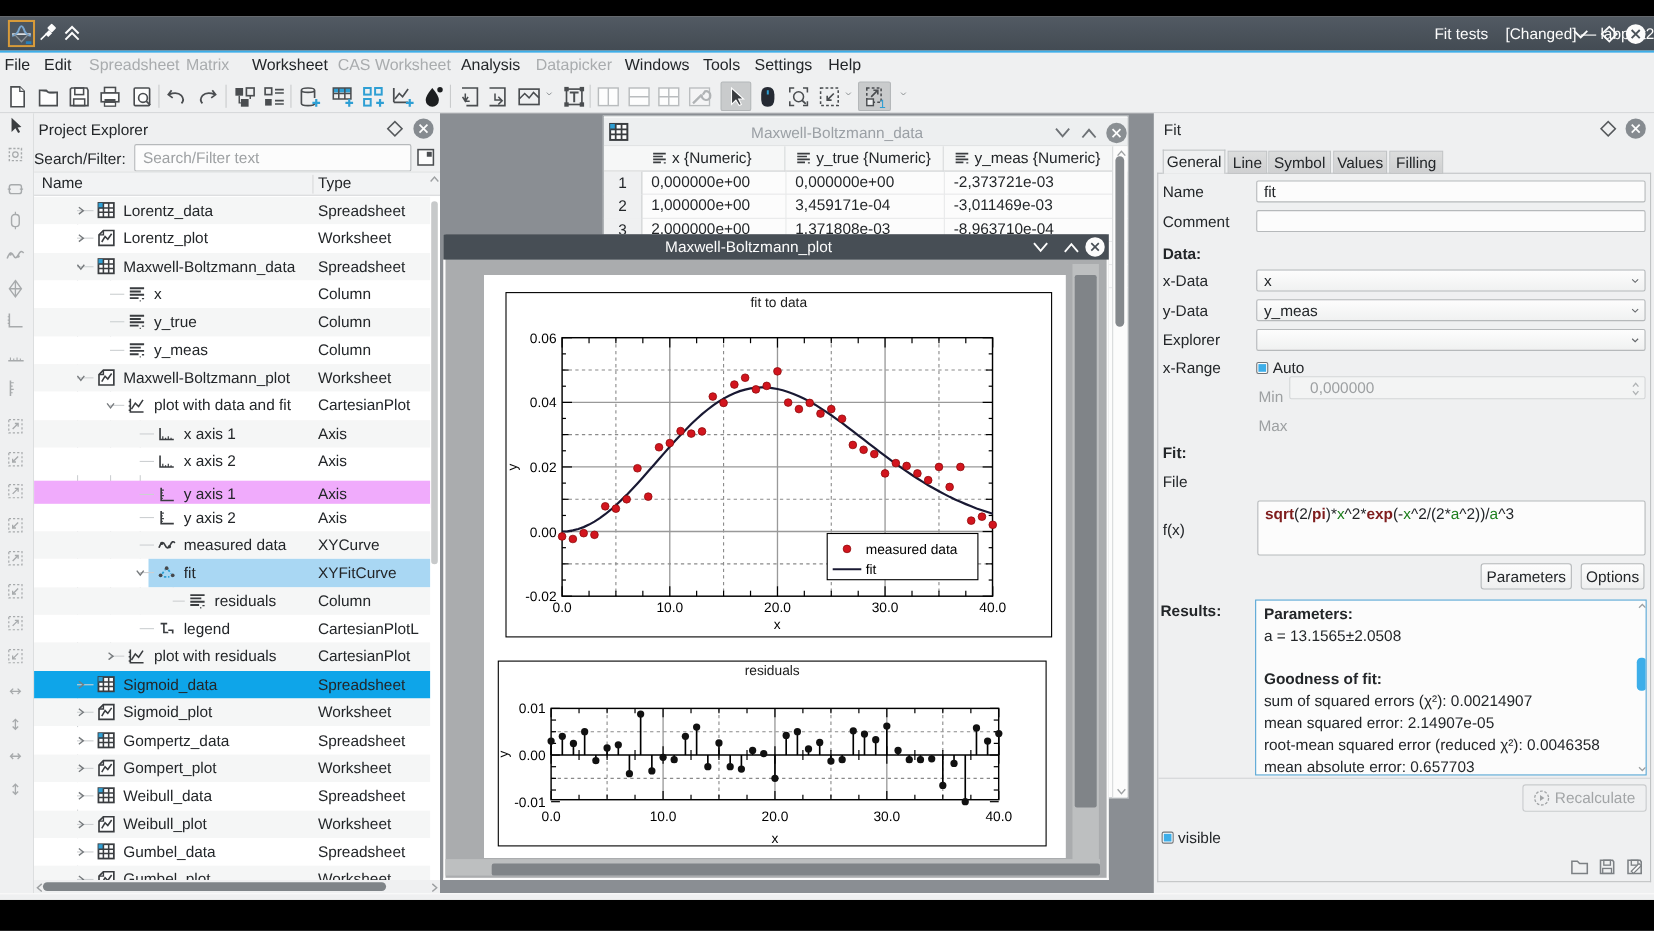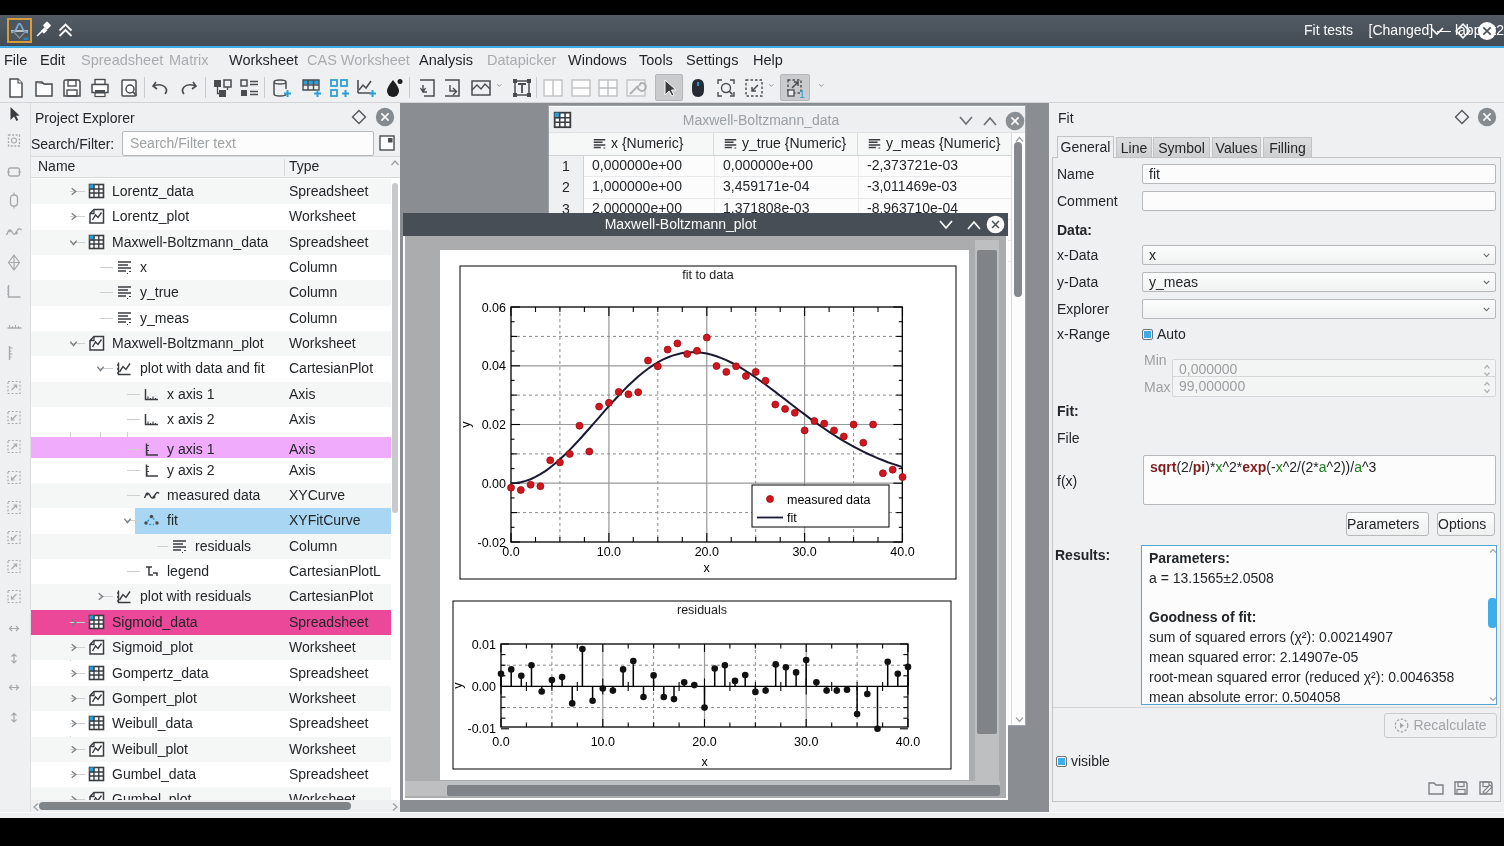--- a/index.html
+++ b/index.html
@@ -16,21 +16,21 @@
 #projdock{position:absolute;left:31px;top:0;width:369px;height:709px;background:#eff0f1}
 #mdi{position:absolute;left:400px;top:0;width:649px;height:709px;background:#8a8e93;overflow:hidden}
 #fitdock{position:absolute;left:1049px;top:0;width:455px;height:709px;background:#eff0f1}
 #bottomstrip{position:absolute;left:0;top:797px;width:1504px;height:6px;background:#eff0f1;border-top:1px solid #fbfbfb}
 .abs{position:absolute}
 .lbl{position:absolute;font-size:14px;color:#232629}
 .field{position:absolute;background:#fcfcfc;border:1px solid #b6b9bb;border-radius:2px;font-size:14px;color:#232629}
 .combo{position:absolute;background:linear-gradient(#fdfdfd,#f0f1f1);border:1px solid #b6b9bb;border-radius:2px;font-size:14px;color:#232629}
 .combo .car{position:absolute;right:5px;top:50%;margin-top:-2px;width:7px;height:5px}
 .dfield{position:absolute;background:#f3f4f4;border:1px solid #d4d6d7;border-radius:2px;font-size:14px;color:#9da0a2}
-.btn{position:absolute;background:linear-gradient(#fdfdfd,#eeefef);border:1px solid #b6b9bb;border-radius:3px;font-size:14px;color:#232629;}
+.btn{position:absolute;background:linear-gradient(#fdfdfd,#eeefef);border:1px solid #b6b9bb;border-radius:3px;font-size:14px;color:#232629;text-align:center}
 .bold{font-weight:bold}
 .ckb{position:absolute;width:11px;height:11px;border:1px solid #707478;border-radius:2px;background:#fcfcfc}
 .ckb i{position:absolute;left:1px;top:1px;width:7px;height:7px;background:#3daee9}
 .treerow{position:absolute;left:0;width:360px;height:26px;font-size:14px;color:#232629}
 .trname{position:absolute;top:4px;white-space:nowrap}
 .trtype{position:absolute;left:258px;top:4px;white-space:nowrap}
 .exp{position:absolute;top:8px;width:9px;height:9px}
 </style></head>
 <body>
 <div id="app">
@@ -508,21 +508,21 @@
 <svg class="exp" style="left:65px" width="10" height="10" viewBox="0 0 10 10">
               <path d="M3 1.5 L7.5 5 L3 8.5" fill="none" stroke="#777b7e" stroke-width="1.4"></path>
             </svg>
 <svg class="abs" style="left:85px;top:4px" width="17" height="17" viewBox="0 0 17 17">
               <path d="M2.5 2.5 L2.5 14.5 L14.5 14.5 M2.5 5 L1 5 M2.5 9 L1 9 M2.5 13 L1 13" fill="none" stroke="#3a3d40" stroke-width="1.4"></path>
               <path d="M3.5 12 L7 6.5 L10 9.5 L14 3.5" fill="none" stroke="#3a3d40" stroke-width="1.4"></path>
             </svg>
 <span class="trname" style="left:109px">plot with residuals</span>
 <span class="trtype">CartesianPlot</span>
 </div>
-<div class="treerow" style="top:452.8px;height:25.35px;background:#ec4899">
+<div class="treerow" style="top:452.8px;height:25.35px;background:#0ea5e9">
 <div class="abs" style="left:39px;top:12px;width:15px;height:1px;background:#cdd0d2"></div>
 <svg class="exp" style="left:38px" width="10" height="10" viewBox="0 0 10 10">
               <path d="M3 1.5 L7.5 5 L3 8.5" fill="none" stroke="#777b7e" stroke-width="1.4"></path>
             </svg>
 <svg class="abs" style="left:57px;top:4px" width="17" height="17" viewBox="0 0 17 17">
               <rect x="1.5" y="1.5" width="14" height="13" fill="#fdfdfd" stroke="#3a3d40" stroke-width="1.6"></rect>
               <rect x="1.5" y="1.5" width="5" height="5" fill="#2e9fd4"></rect>
               <path d="M1.5 6 L15.5 6 M1.5 10 L15.5 10 M6 1.5 L6 14.5 M10.8 1.5 L10.8 14.5" stroke="#3a3d40" stroke-width="1.4"></path>
             </svg>
 <span class="trname" style="left:81px">Sigmoid_data</span>
@@ -1104,44 +1104,41 @@
           <svg class="car" width="9" height="6" viewBox="0 0 9 6">
             <path d="M1 1 L4.5 4.5 L8 1" fill="none" stroke="#63666a" stroke-width="1.3"></path>
           </svg>
         </div>
 <div class="lbl" style="left:8px;top:223px">x-Range</div>
 <div class="ckb" style="left:93px;top:226px">
           <i></i>
         </div>
 <div class="lbl" style="left:108px;top:223px">Auto</div>
 <div class="lbl" style="left:95px;top:249px;color:#9da0a2">Min</div>
-<div class="dfield" style="left:123px;top:256px;width:324px;height:21px;line-height:19px;padding-left:6px">0,000000<svg class="abs" style="right:4px;top:4px" width="8" height="13" viewBox="0 0 8 13">
+<div class="dfield" style="left:123px;top:239px;width:324px;height:21px;line-height:19px;padding-left:18px">0,000000<svg class="abs" style="right:4px;top:4px" width="8" height="13" viewBox="0 0 8 13">
             <path d="M1.5 4.5 L4 1.5 L6.5 4.5 M1.5 8.5 L4 11.5 L6.5 8.5" fill="none" stroke="#b0b3b5" stroke-width="1.2"></path>
           </svg></div>
 <div class="lbl" style="left:95px;top:276px;color:#9da0a2">Max</div>
-<div class="dfield" style="left:123px;top:273px;width:324px;height:21px;line-height:19px;padding-left:6px">99,000000<svg class="abs" style="right:4px;top:4px" width="8" height="13" viewBox="0 0 8 13">
-            <path d="M1.5 4.5 L4 1.5 L6.5 4.5 M1.5 8.5 L4 11.5 L6.5 8.5" fill="none" stroke="#b0b3b5" stroke-width="1.2"></path>
-          </svg></div>
 <div class="lbl bold" style="left:8px;top:300px">Fit:</div>
 <div class="lbl" style="left:8px;top:327px">File</div>
 <div class="lbl" style="left:8px;top:370px">f(x)</div>
 <div class="lbl" style="left:8px;top:144px"></div>
 <div class="field" style="left:94px;top:352px;width:353px;height:50px;padding:3px 0 0 6px"><span style="color:#7f1d1d;font-weight:bold">sqrt</span>(2/<span style="color:#7f1d1d;font-weight:bold">pi</span>)*<span style="color:#1d7f1d">x</span>^2*<span style="color:#7f1d1d;font-weight:bold">exp</span>(-<span style="color:#1d7f1d">x</span>^2/(2*<span style="color:#1d7f1d">a</span>^2))/<span style="color:#1d7f1d">a</span>^3</div>
 <div class="btn" style="left:297px;top:409px;width:83px;height:24px;line-height:22px">Parameters</div>
 <div class="btn" style="left:388px;top:409px;width:58px;height:24px;line-height:22px">Options</div>
 <div class="lbl bold" style="left:6px;top:444px">Results:</div>
 <div class="abs" style="left:92px;top:442px;width:356px;height:160px;background:#fcfcfc;border:1px solid #56a5d4;overflow:hidden;font-size:14px;color:#232629">
 <div class="abs bold" style="left:7px;top:4px;white-space:nowrap">Parameters:</div>
 <div class="abs" style="left:7px;top:24px;white-space:nowrap">a = 13.1565±2.0508</div>
 <div class="abs" style="left:7px;top:44px;white-space:nowrap"></div>
 <div class="abs bold" style="left:7px;top:63px;white-space:nowrap">Goodness of fit:</div>
 <div class="abs" style="left:7px;top:83px;white-space:nowrap">sum of squared errors (χ²): 0.00214907</div>
 <div class="abs" style="left:7px;top:103px;white-space:nowrap">mean squared error: 2.14907e-05</div>
 <div class="abs" style="left:7px;top:123px;white-space:nowrap">root-mean squared error (reduced χ²): 0.0046358</div>
-<div class="abs" style="left:7px;top:143px;white-space:nowrap">mean absolute error: 0.504058</div>
+<div class="abs" style="left:7px;top:143px;white-space:nowrap">mean absolute error: 0.657703</div>
 <div class="abs" style="left:346px;top:52px;width:9px;height:30px;background:#3daee9;border-radius:4px"></div>
 <svg class="abs" style="left:347px;top:2px" width="8" height="6" viewBox="0 0 8 6">
             <path d="M1 4.5 L4 1.5 L7 4.5" fill="none" stroke="#9da0a2" stroke-width="1.1"></path>
           </svg>
 <svg class="abs" style="left:347px;top:150px" width="8" height="6" viewBox="0 0 8 6">
             <path d="M1 1.5 L4 4.5 L7 1.5" fill="none" stroke="#9da0a2" stroke-width="1.1"></path>
           </svg>
 </div>
 <div class="abs" style="left:4px;top:604px;width:447px;height:1px;background:#d3d5d6"></div>
 <div class="abs" style="left:335px;top:610px;width:113px;height:25px;background:#eff0f1;border:1px solid #c9cbcd;border-radius:3px;font-size:14px;color:#a2a5a7;text-align:center;line-height:23px"><svg style="vertical-align:-3px;margin-right:4px" width="15" height="15" viewBox="0 0 15 15">

